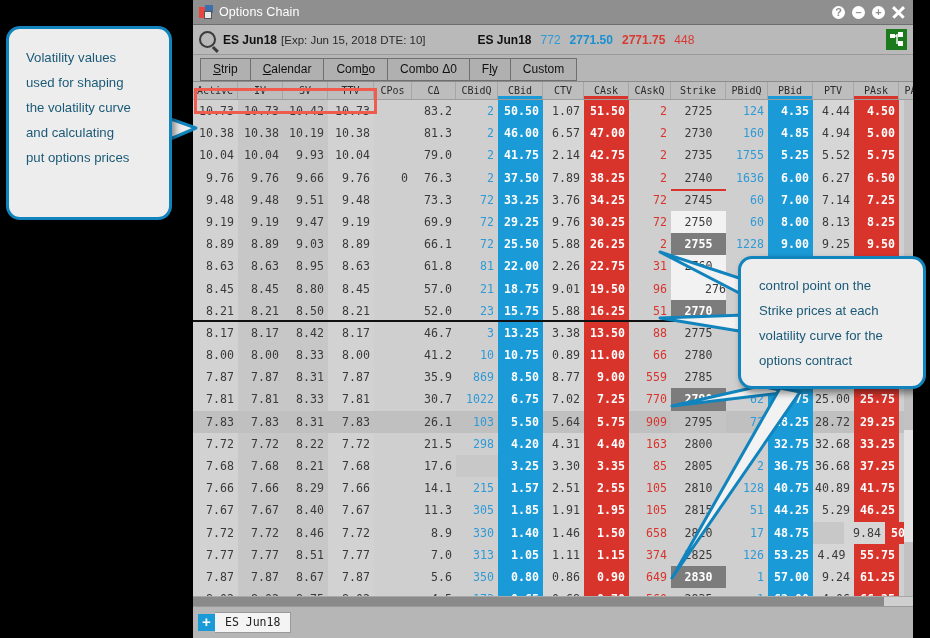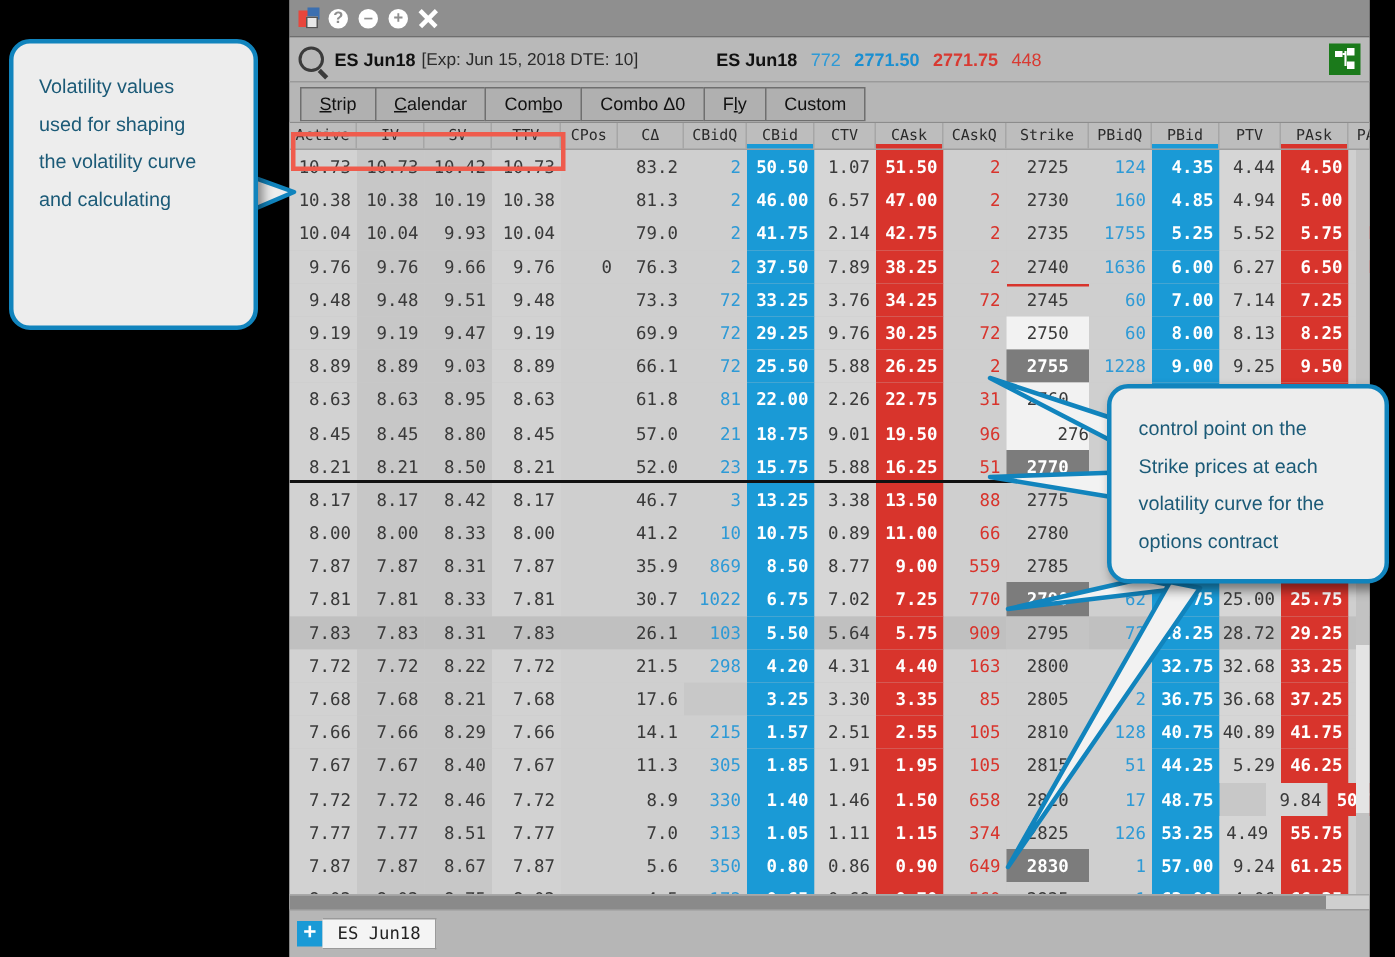--- a/index.html
+++ b/index.html
@@ -192,20 +192,21 @@
 <body>
 
 <div id="win">
 
   <div id="titlebar">
     <span class="app-icon">
       <i class="a"></i>
         <i class="b"></i>
         <i class="c"></i>
     </span>
+    <span id="wintitle">Options Chain</span>
     <span class="wbtns">
       <span class="wbtn circle">
           <span>?</span>
         </span>
       <span class="wbtn circle">
           <span>–</span>
         </span>
       <span class="wbtn circle">
           <span>+</span>
         </span>
@@ -726,20 +727,21 @@
   <path d="M745,315 L660,318 L745,332 Z" fill="#f2f2f2" stroke="#1184bd" stroke-width="3" stroke-linejoin="round"></path>
   <path d="M760,386 L672,406 L790,392 Z" fill="#f2f2f2" stroke="#1184bd" stroke-width="3" stroke-linejoin="round"></path>
   <path d="M780,388 L672,578 L800,392 Z" fill="#f2f2f2" stroke="#1184bd" stroke-width="3" stroke-linejoin="round"></path>
 </svg>
 
 <div id="callout-left" class="callout">
   <p>Volatility values</p>
   <p>used for shaping</p>
   <p>the volatility curve</p>
   <p>and calculating</p>
+  <p>put options prices</p>
 </div>
 
 <div id="callout-right" class="callout">
   <p>control point on the</p>
   <p>Strike prices at each</p>
   <p>volatility curve for the</p>
   <p>options contract</p>
 </div>
 
 </body></html>

